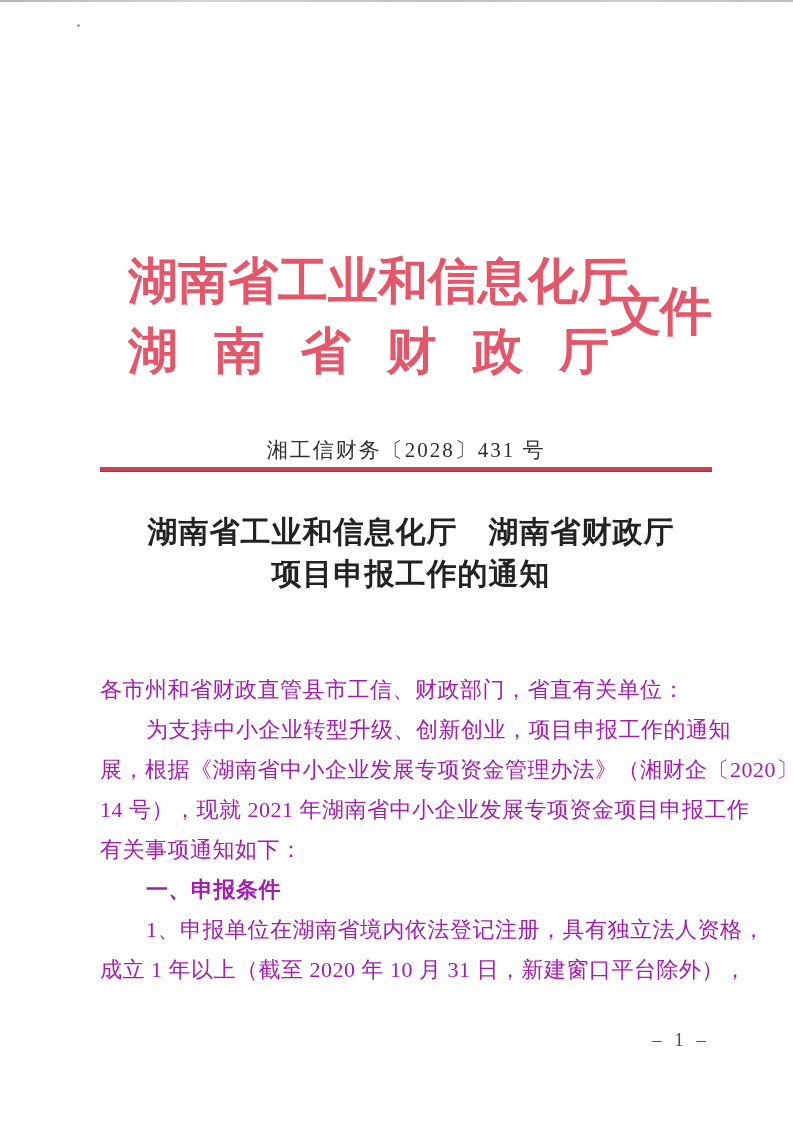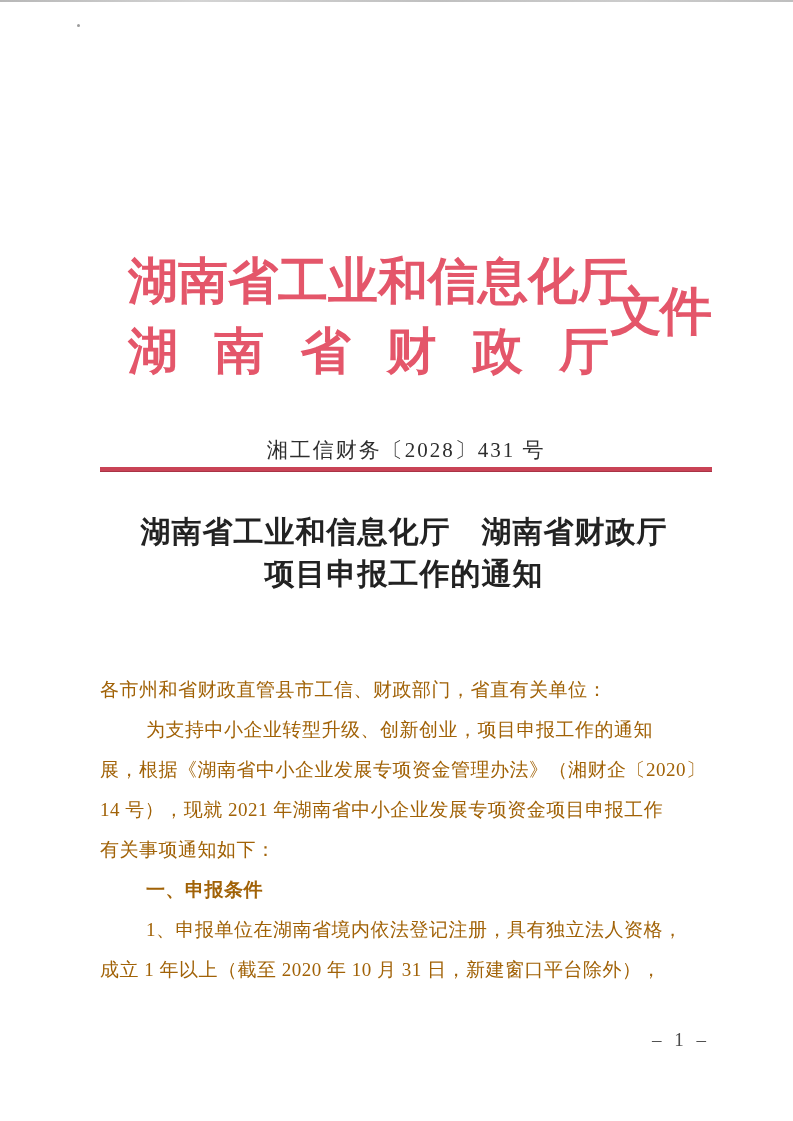--- a/index.html
+++ b/index.html
@@ -23,26 +23,26 @@
   .doc-type{position:absolute;left:610px;top:281px;font-size:52px;line-height:62px;
     color:#e4566a;font-weight:700;letter-spacing:-2px;white-space:nowrap;}
 
   
   .doc-number{position:absolute;left:100px;top:436px;width:612px;text-align:center;
     font-size:21px;letter-spacing:2px;color:#2e2e2e;white-space:nowrap;}
   .red-rule{position:absolute;left:100px;top:467px;width:612px;height:4px;
     background:#c94356;border-bottom:1px solid #a93346;}
 
   
-  .title{position:absolute;left:84px;top:511px;width:640px;text-align:center;
+  .title{position:absolute;left:91px;top:511px;width:640px;text-align:center;
     font-weight:700;font-size:30px;line-height:42px;color:#222;letter-spacing:1px;}
   .title div{white-space:nowrap;}
 
   
-  .body{position:absolute;left:100px;top:670px;width:625px;font-size:19px;color:#a16207;}
+  .body{position:absolute;left:100px;top:670px;width:625px;font-size:22px;color:#a21caf;}
   .body .line{line-height:40px;white-space:nowrap;letter-spacing:.5px;}
   .indent{padding-left:46px;}
   .heading{font-weight:700;font-family:Liberation Sans, sans-serif;letter-spacing:1px;}
 
   
   .page-number{position:absolute;left:652px;top:1029px;font-size:19px;color:#4a4a4a;
     letter-spacing:4px;white-space:nowrap;}
 </style>
 </head>
 <body>

